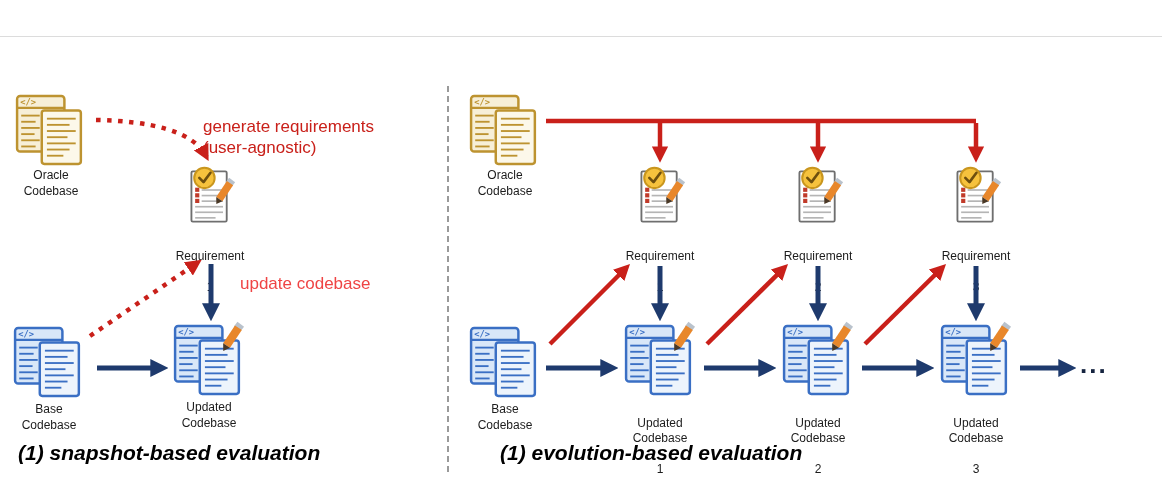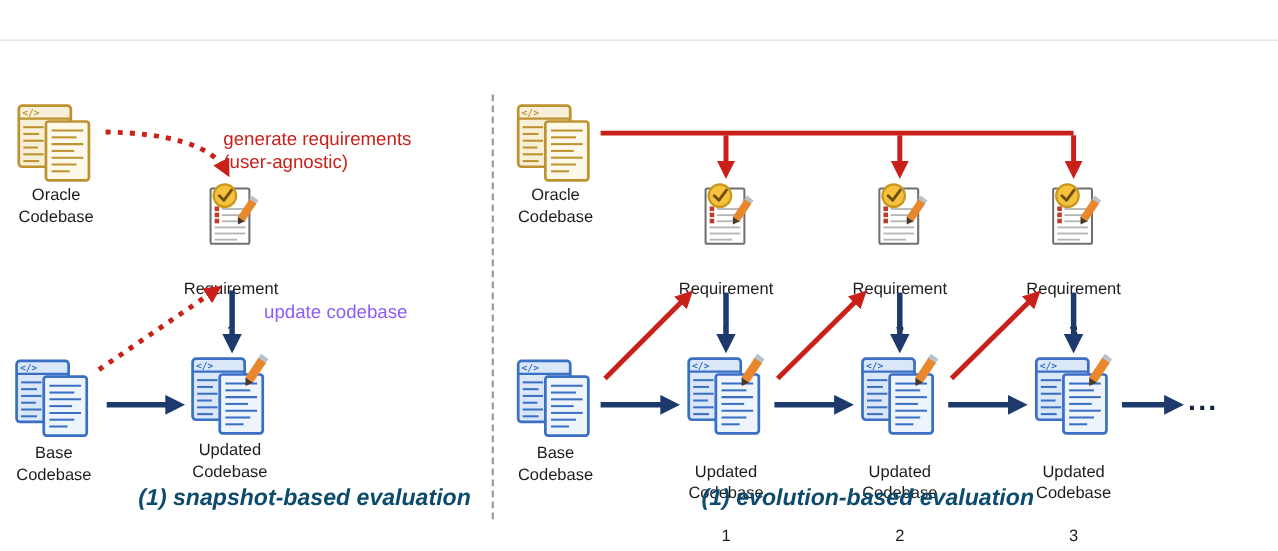--- a/index.html
+++ b/index.html
@@ -1,23 +1,23 @@
 <!DOCTYPE html>
 <html><head>
 <meta charset="utf-8">
 <style>
   * { margin:0; padding:0; box-sizing:border-box; }
   html,body { background:#ffffff; font-family:"Liberation Sans", sans-serif; }
   .canvas { position:relative; width:1162px; height:501px; background:#fff; overflow:hidden; }
   .abs { position:absolute; }
-  .icon-label { font-size:15px; line-height:1.3; text-align:center; color:#1c1c1c; white-space:pre-line; }
+  .icon-label { font-size:12px; line-height:1.3; text-align:center; color:#1c1c1c; white-space:pre-line; }
   .annotation { font-size:17px; line-height:1.25; white-space:pre-line; }
   .annotation.red { color:#c9201a; text-align:left; }
-  .annotation.blue { color:#8b5cf6; }
-  .caption { font-size:21px; font-weight:bold; font-style:italic; color:#0c4a6e; text-align:right; }
+  .annotation.blue { color:#ef4444; }
+  .caption { font-size:21px; font-weight:bold; font-style:italic; color:#000000; text-align:left; }
   .divider { border-left:2px dashed #9a9a9a; width:0; }
   .overlay { position:absolute; inset:0; pointer-events:none; }
   .ellipsis { font-size:26px; font-weight:bold; color:#15233f; letter-spacing:2px; }
   .toprule { background:#dcdcdc; }
   svg.icon { display:block; overflow:visible; }
   .gold { --stroke:#bd9330; --fill:#f7efd7; --fill2:#fcf8ea; }
   .blue { --stroke:#3a6fc4; --fill:#d9e7f8; --fill2:#edf4fc; }
 </style>
 </head>
 <body>

